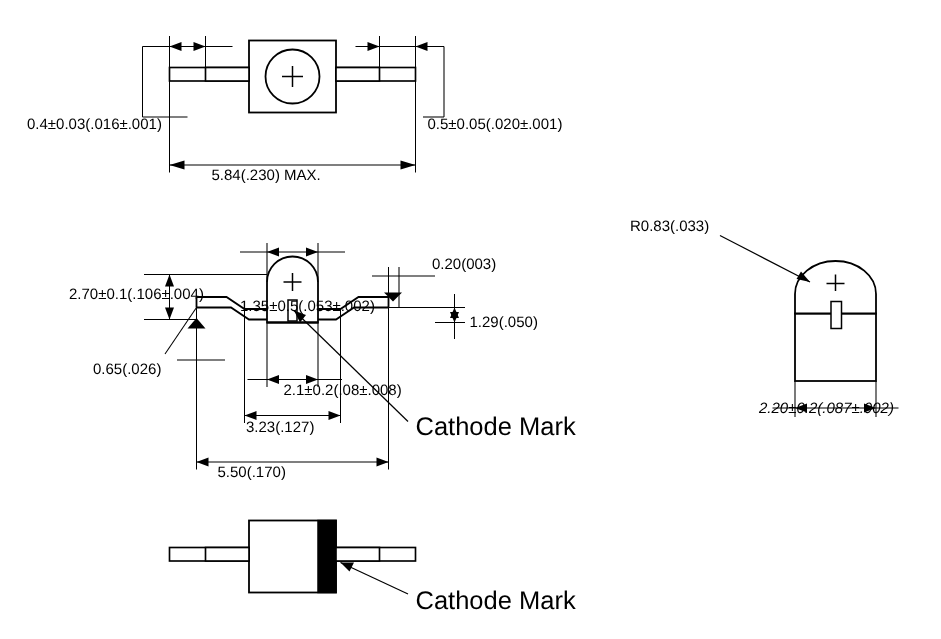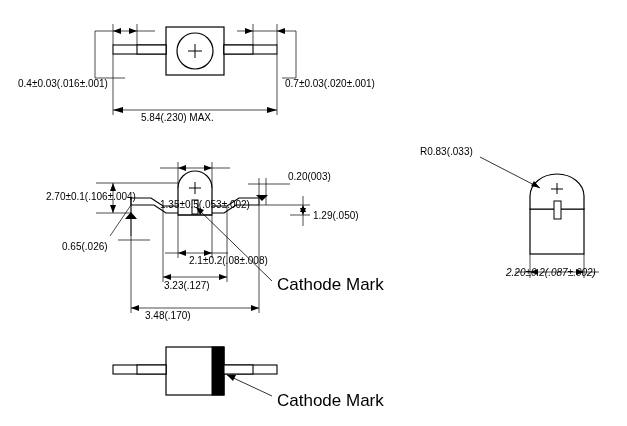--- a/index.html
+++ b/index.html
@@ -172,39 +172,39 @@
       <rect x="224" y="365" width="53" height="9" fill="#ffffff" stroke="#000000" stroke-width="1.1"></rect>
       <rect x="224" y="365" width="29" height="9" fill="#ffffff" stroke="#000000" stroke-width="1.1"></rect>
 
       <line x1="227" y1="375" x2="272" y2="396" stroke-width="0.8"></line>
       <path d="M227,375 L236,375 L233,381 Z" fill="#000000" stroke="none"></path>
     </g>
   </svg>
 
   <div class="lbl" style="left:18px; top:79px;">0.4±0.03(.016±.001)</div>
 
-  <div class="lbl" style="left:285px; top:79px;">0.7±0.03(.020±.001)</div>
+  <div class="lbl" style="left:285px; top:79px;">0.5±0.05(.020±.001)</div>
 
   <div class="lbl" style="left:141px; top:113px;">5.84(.230)  MAX.</div>
 
   <div class="lbl" style="left:160px; top:152px;margin-top:48px;">1.35±0.5(.053±.002)</div>
 
   <div class="lbl" style="left:288px; top:172px;">0.20(003)</div>
 
   <div class="lbl" style="left:14px; top:192px;margin-left:32px;">2.70±0.1(.106±.004)</div>
 
   <div class="lbl" style="left:62px; top:242px;">0.65(.026)</div>
 
   <div class="lbl" style="left:313px; top:211px;">1.29(.050)</div>
 
   <div class="lbl" style="left:158px; top:256px;margin-left:31px;">2.1±0.2(.08±.008)</div>
 
   <div class="lbl" style="left:164px; top:281px;">3.23(.127)</div>
 
-  <div class="lbl" style="left:145px; top:311px;">3.48(.170)</div>
+  <div class="lbl" style="left:145px; top:311px;">5.50(.170)</div>
 
   <div class="lbl big" style="left:277px; top:276px;">Cathode Mark</div>
 
   <div class="lbl" style="left:420px; top:147px;">R0.83(.033)</div>
 
   <div class="lbl" style="left:506px; top:268px;font-style:italic;">2.20±0.2(.087±.002)</div>
 
   <div class="lbl big" style="left:277px; top:392px;">Cathode Mark</div>
 
 </div>

